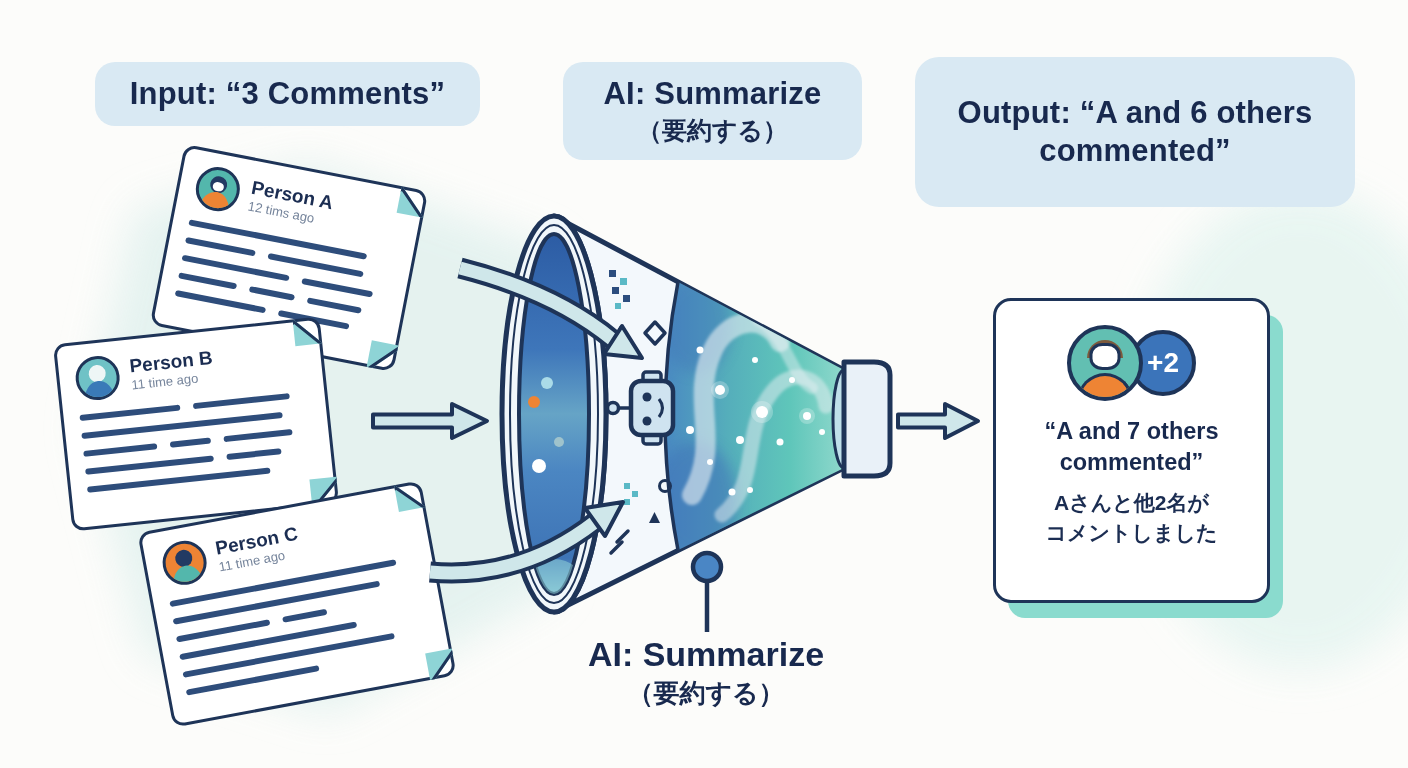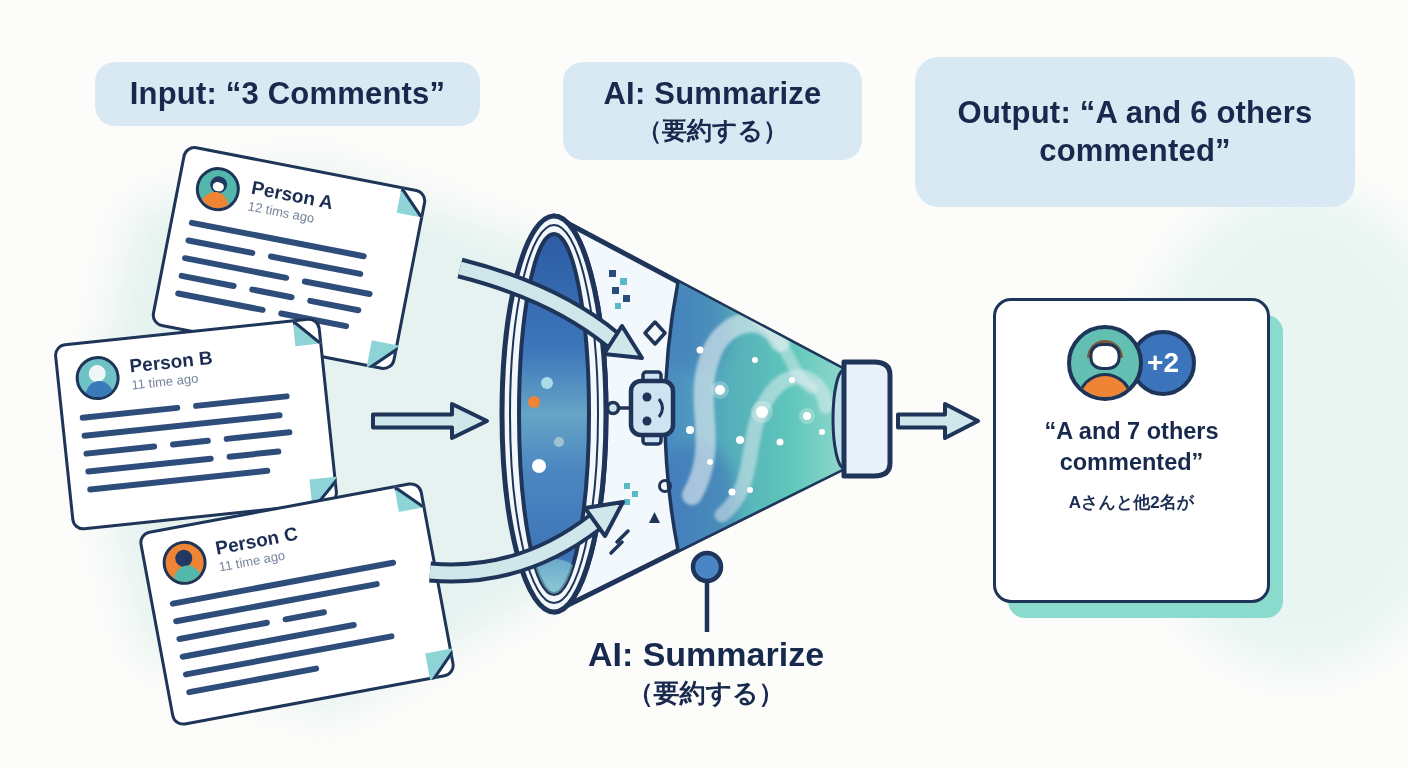--- a/index.html
+++ b/index.html
@@ -74,21 +74,21 @@
                   border-radius:50% 50% 0 0/100% 100% 0 0; left:50%; transform:translateX(-50%); top:11px; }
   .av-out .face { position:absolute; width:31px; height:27px; background:#ffffff;
                   border:3px solid #1e3458; border-radius:42%; left:50%; transform:translateX(-50%); top:14px; }
   .av-out .body { position:absolute; width:56px; height:28px; background:#ee8434;
                   border:3px solid #1e3458; border-radius:50% 50% 0 0/100% 100% 0 0;
                   left:50%; transform:translateX(-50%); bottom:-4px; }
   .badge { width:66px; height:66px; border-radius:50%; background:#3b74ba; border:4px solid #1e3458;
            color:#ffffff; font-size:28px; font-weight:700; display:flex; align-items:center;
            justify-content:center; margin-left:-13px; z-index:1; flex:none; }
   .out-quote { margin-top:15px; font-size:23.5px; font-weight:700; color:#18294e; line-height:31px; }
-  .out-jp { margin-top:10px; font-size:17px; font-weight:700; color:#1b2d52; line-height:30px; }
+  .out-jp { margin-top:10px; font-size:21px; font-weight:700; color:#1b2d52; line-height:30px; }
 </style>
 </head>
 <body>
 
 <div class="stage">
 
   <svg class="beam-svg" width="1408" height="768" viewBox="0 0 1408 768">
     <defs>
         <filter id="fb" x="-30%" y="-30%" width="160%" height="160%">
           <feGaussianBlur stdDeviation="20"></feGaussianBlur>
@@ -363,16 +363,17 @@
           <span class="body"></span>
       </div>
       <div class="badge">+2</div>
     </div>
     <div class="out-quote">
       <div>“A and 7 others</div>
       <div>commented”</div>
     </div>
     <div class="out-jp">
       <div>Aさんと他2名が</div>
+      <div>コメントしました</div>
     </div>
   </div>
 
 </div>
 
 </body></html>

